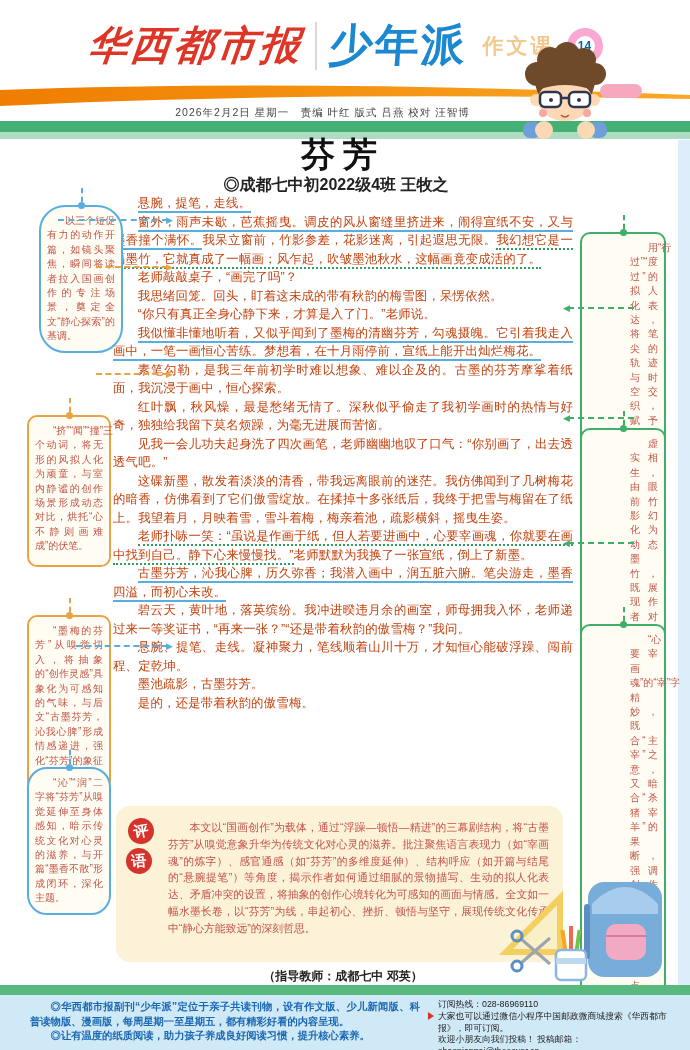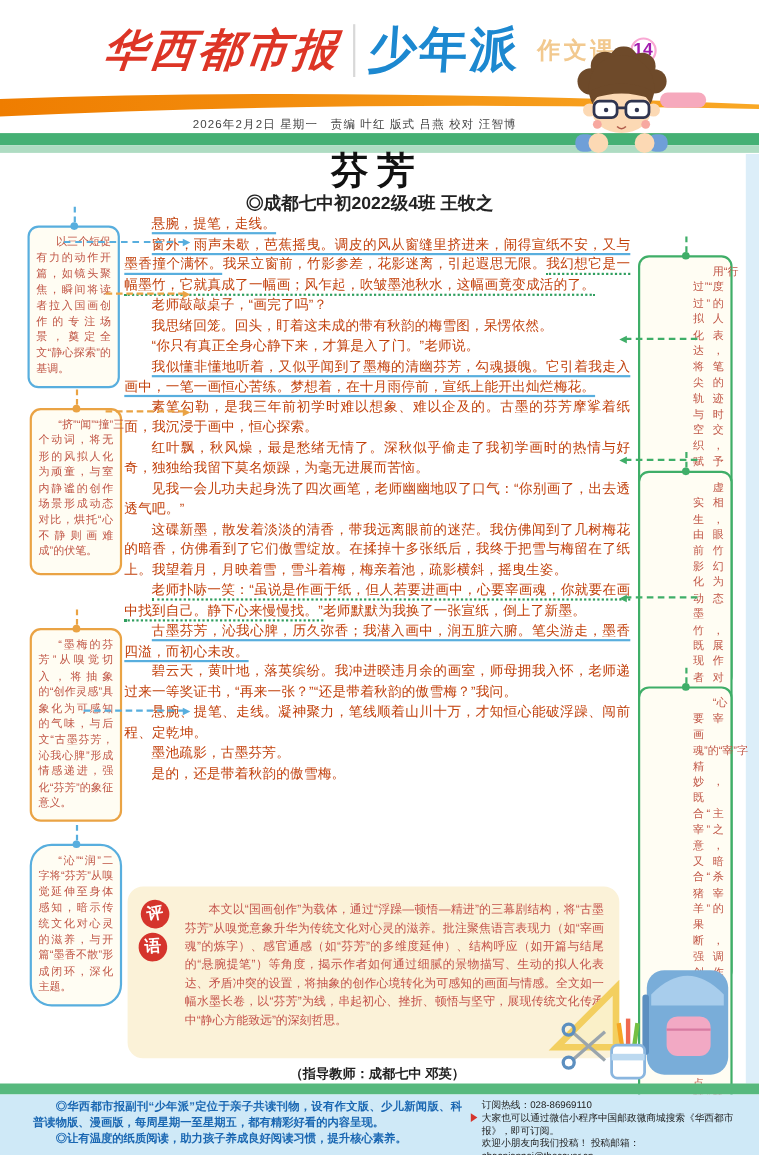--- a/index.html
+++ b/index.html
@@ -8,22 +8,22 @@
 
   
   .masthead{position:absolute;top:16px;left:0;width:690px;display:flex;justify-content:center;
             align-items:center;gap:12px;}
   .brand-red{font-family:"DejaVu Serif",serif;font-style:italic;font-weight:bold;
              font-size:40px;color:#dd3526;letter-spacing:3px;transform:skewX(-6deg);}
   .m-div{width:2px;height:48px;background:#d8d8d8;}
   .brand-blue{font-family:"DejaVu Serif",serif;font-weight:bold;font-size:44px;color:#1c88d0;
               letter-spacing:2px;transform:skewX(-4deg);}
   .col-badge{color:#f2c98f;font-size:21px;font-weight:bold;letter-spacing:3px;margin-left:4px;}
-  .col-num{display:inline-block;width:20px;height:20px;border:2px solid #f9a8d4;border-radius:50%;
-           color:#a21caf;font-size:16px;font-weight:bold;line-height:20px;text-align:center;}
+  .col-num{display:inline-block;width:20px;height:20px;border:8px solid #f9a8d4;border-radius:50%;
+           color:#0369a1;font-size:12px;font-weight:bold;line-height:20px;text-align:center;}
   .swoosh{position:absolute;top:84px;left:0;}
   .dateline{position:absolute;top:106px;left:0;width:645px;text-align:center;
             font-size:10.5px;color:#444;letter-spacing:1px;}
   .bar-green{position:absolute;top:121px;left:0;width:690px;height:11px;background:#45b074;}
   .bar-green-light{position:absolute;top:132px;left:0;width:690px;height:7px;background:#aedcc2;}
   .pink-tag{position:absolute;left:600px;top:84px;width:42px;height:14px;border-radius:7px;background:#f6a9bd;}
   .mascot{position:absolute;left:505px;top:42px;z-index:5;}
   .edge-right{position:absolute;left:678px;top:140px;width:12px;height:845px;background:#dceef9;}
 
   
@@ -35,28 +35,28 @@
   .body-col p{margin:0;text-indent:2em;font-size:12.4px;line-height:18.5px;
               text-align:justify;color:#c2410c;letter-spacing:0.2px;}
   .u-blue{border-bottom:2px solid #58aede;padding-bottom:1px;}
   .u-green{border-bottom:2px dotted #2f9e5f;padding-bottom:1px;}
 
   
   .note{position:absolute;width:84px;box-sizing:border-box;background:#fffdf3;border:2px solid;
         border-radius:10px;padding:7px 6px;font-size:10px;line-height:14.4px;color:#c05545;
         text-align:justify;text-indent:1.8em;}
   .note.blue{border-color:#58aede;}
-  .note.orange{border-color:#eaa344;}
+  .note.orange{border-color:#eaa344;margin-top:44px;}
   .note.green{border-color:#3fae68;width:86px;padding-left:48px;}
   .note::before{content:"";position:absolute;top:-5px;left:50%;margin-left:-3.5px;width:7px;height:7px;border-radius:50%;}
   .note::after{content:"";position:absolute;top:-19px;left:50%;height:14px;border-left:2px dashed;}
   .note.blue::before{background:#58aede}.note.blue::after{border-color:#58aede}
   .note.orange::before{background:#eaa344}.note.orange::after{border-color:#eaa344}
   .note.green::before{background:#3fae68}.note.green::after{border-color:#3fae68}
-  .l1{left:25px;top:205px;min-height:130px;}
+  .l1{left:39px;top:205px;min-height:130px;border-radius:26px;}
   .l2{left:27px;top:371px;min-height:152px;}
   .l3{left:27px;top:571px;min-height:160px;}
   .l4{left:27px;top:767px;min-height:147px;border-radius:20px;}
   .r1{left:580px;top:232px;min-height:148px;}
   .r2{left:580px;top:428px;min-height:167px;}
   .r3{left:580px;top:624px;min-height:151px;}
 
   
   .dash{position:absolute;height:0;border-top:2px dashed;}
   .dash.blue{border-color:#58aede;color:#58aede;}

